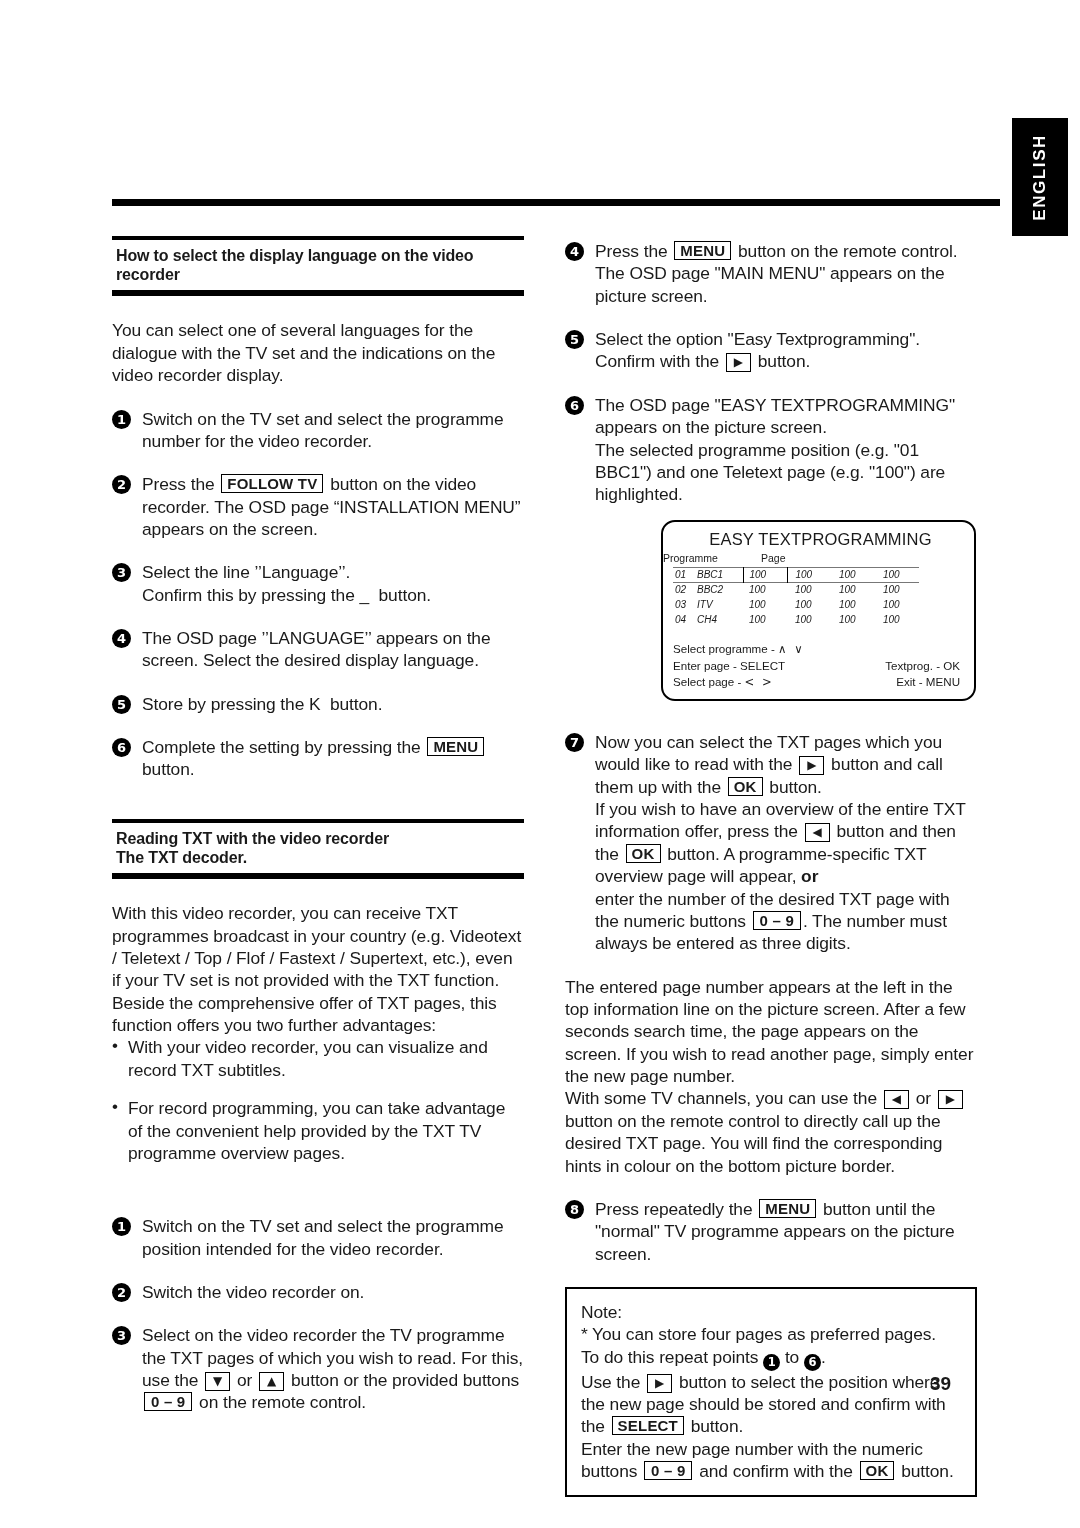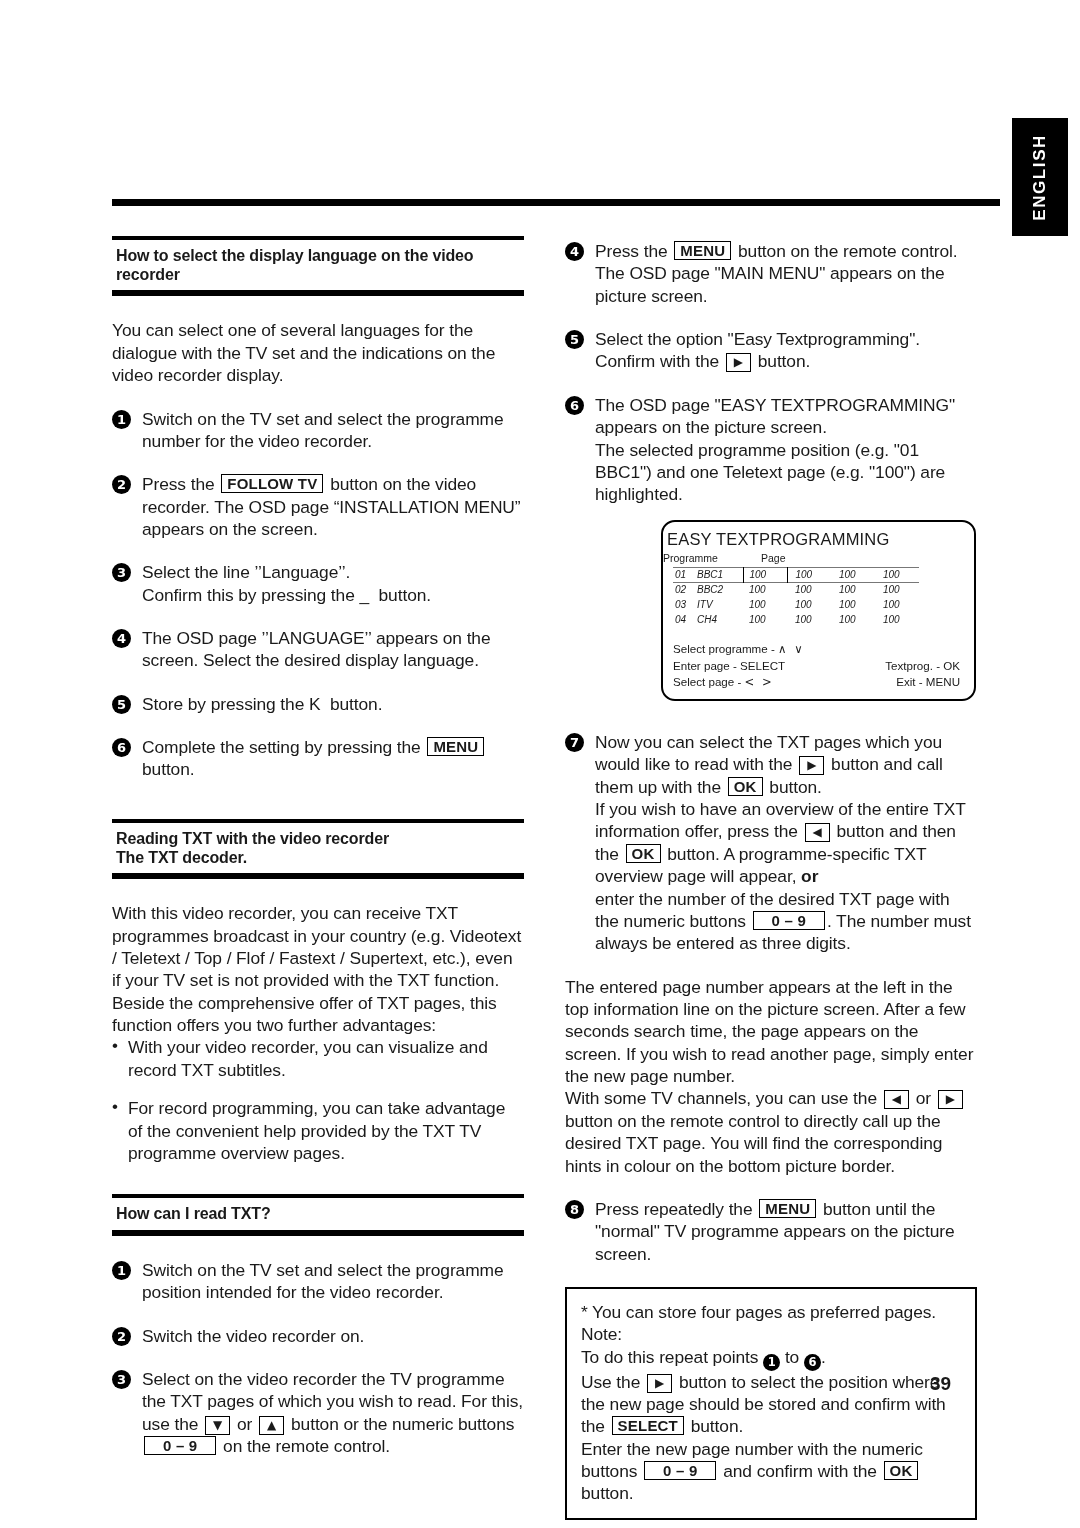--- a/index.html
+++ b/index.html
@@ -113,21 +113,21 @@
     letter-spacing: 0.2px;
     box-shadow: inset 0 0 0 1.6px #fff;
     white-space: nowrap;
   }
   .key.arrow {
     font-size: 12px;
     padding: 0 7px;
     font-family: "DejaVu Sans", sans-serif;
     letter-spacing: 0;
   }
-  .key.num { padding: 0 18px; text-align: right; }
+  .key.num { padding: 0 6px; text-align: right; }
 
   
   .dotlist { margin: 0; padding: 0; list-style: none; }
   .dotlist li {
     font-size: 17.4px;
     line-height: 1.285;
     letter-spacing:-0.1px;
     padding-left: 16px;
     position: relative;
   }
@@ -144,20 +144,21 @@
     margin: 14px 0 0 96px;
     border: 2.6px solid #000;
     border-radius: 14px;
     background: #fff;
     padding: 6px 0 8px 0;
     position: relative;
     overflow: hidden;
   }
   .osd-title {
     font-size: 16.5px;
+    text-align: center;
     letter-spacing: 0.2px;
     padding: 2px 0 3px 4px;
   }
   .osd-heads {
     display: flex;
     font-size: 10.5px;
     padding: 0 0 3px 0;
   }
   .osd-heads .h1 { width: 98px; }
   .osd-heads .h2 { width: 60px; }
@@ -276,41 +277,36 @@
     <p class="body" style="white-space:pre-line">With this video recorder, you can receive TXT programmes broadcast in your country (e.g. Videotext / Teletext / Top / Flof / Fastext / Supertext, etc.), even if your TV set is not provided with the TXT function.
 Beside the comprehensive offer of TXT pages, this function offers you two further advantages:</p>
 
     <ul class="dotlist">
       <li>With your video recorder, you can visualize and record TXT subtitles.</li>
       <li>For record programming, you can take advantage of the convenient help provided by the TXT TV programme overview pages.</li>
     </ul>
 
     <div class="gap-l"></div>
 
-    <div class="section">
-      <div class="rule-thin"></div>
-      <div class="sec-title">How can I read TXT?</div>
-      <div class="rule-thick"></div>
-    </div>
 
     <div class="gap-m"></div>
 
     <div class="step">
       <div class="bullet-num">1</div>
       <div class="step-text">Switch on the TV set and select the programme position intended for the video recorder.</div>
     </div>
 
     <div class="step">
       <div class="bullet-num">2</div>
       <div class="step-text">Switch the video recorder on.</div>
     </div>
 
     <div class="step">
       <div class="bullet-num">3</div>
-      <div class="step-text"><span>Select on the video recorder the TV programme the TXT pages of which you wish to read. For this, use the </span><span class="key arrow">▼</span><span> or </span><span class="key arrow">▲</span><span> button or the numeric buttons </span><span class="key num">0 – 9</span><span> on the remote control.</span></div>
+      <div class="step-text"><span>Select on the video recorder the TV programme the TXT pages of which you wish to read. For this, use the </span><span class="key arrow">▼</span><span> or </span><span class="key arrow">▲</span><span> button or the provided buttons </span><span class="key num">0 – 9</span><span> on the remote control.</span></div>
     </div>
 
   </div>
 
   <div class="col col-right">
 
     <div class="step" style="margin-top:4px;">
       <div class="bullet-num">4</div>
       <div class="step-text"><span>Press the </span><span class="key">MENU</span><span> button on the remote control. The OSD page "MAIN MENU" appears on the picture screen.</span></div>
     </div>
@@ -391,22 +387,22 @@
 With some TV channels, you can use the </span><span class="key arrow">◀</span><span> or </span><span class="key arrow">▶</span><span> button on the remote control to directly call up the desired TXT page. You will find the corresponding hints in colour on the bottom picture border.</span></p>
 
     <div class="gap-m"></div>
 
     <div class="step">
       <div class="bullet-num">8</div>
       <div class="step-text"><span>Press repeatedly the </span><span class="key">MENU</span><span> button until the "normal" TV programme appears on the picture screen.</span></div>
     </div>
 
     <div class="notebox">
+      <div>Note:</div>
       <div>* You can store four pages as preferred pages.</div>
-      <div>Note:</div>
       <div><span>To do this repeat points </span><span class="inum">1</span><span> to </span><span class="inum">6</span><span>.</span></div>
       <div><span>Use the </span><span class="key arrow">▶</span><span> button to select the position where the new page should be stored and confirm with the </span><span class="key">SELECT</span><span> button.</span></div>
       <div><span>Enter the new page number with the numeric buttons </span><span class="key num">0 – 9</span><span> and confirm with the </span><span class="key">OK</span><span> button.</span></div>
     </div>
 
   </div>
 
   <div class="page-num">39</div>
 
 </div>

